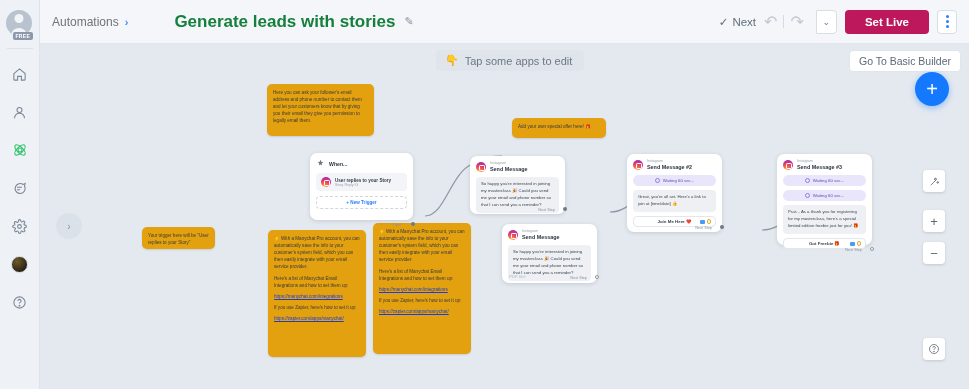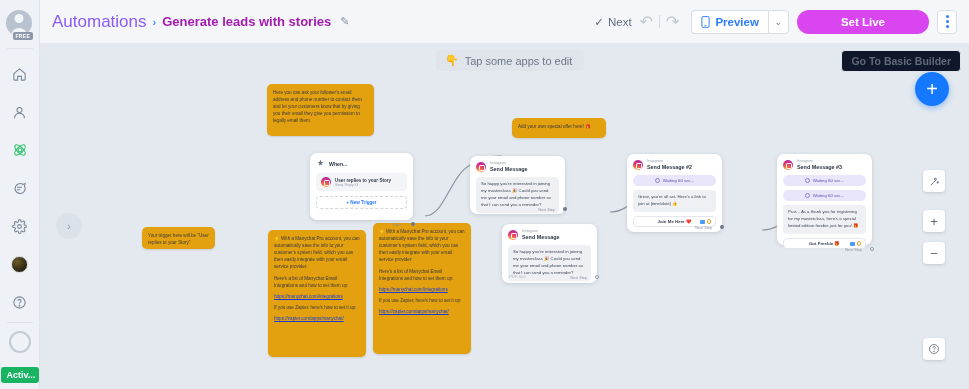--- a/index.html
+++ b/index.html
@@ -65,44 +65,44 @@
     width: 38px; text-align: center; overflow: hidden; white-space: nowrap;
   }
 
   
   #header {
     position: absolute; left: 40px; top: 0; right: 0; height: 44px;
     background: #f4f6f9; border-bottom: 1px solid #e2e7ed;
     display: flex; align-items: center; padding: 0 12px;
   }
   #breadcrumb { display: flex; align-items: center; gap: 6px; }
-  .bc-root { font-size: 17px; color: #8b5cf6; }
+  .bc-root { font-size: 12px; color: #737373; }
   .bc-sep { color: #3f8cff; font-size: 11px; font-weight: bold; }
-  .bc-current { font-size: 13px; color: #a21caf; font-weight: bold; }
+  .bc-current { font-size: 17px; color: #15803d; font-weight: bold; margin-left: 40px; }
   #edit-pencil { color: #8b96a5; font-size: 11px; margin-left: 3px; cursor:pointer; }
   #header-right { margin-left: auto; display: flex; align-items: center; gap: 8px; }
   #saved { font-size: 11.5px; color: #626e7e; display: flex; align-items: center; gap: 4px; }
   .undo-redo { display:flex; align-items:center; gap:6px; color:#c2c9d3; }
   .ur-sep { width:1px; height:13px; background:#d6dbe3; }
   .ur-btn { cursor: pointer; }
   #preview-group { display: flex; margin-left: 4px; }
   #preview-btn {
     display: flex; align-items: center; gap: 5px;
     background: #fff; border: 1px solid #d8dee6; border-right: none;
     border-radius: 4px 0 0 4px; height: 24px; padding: 0 9px;
     color: #2b7cff; font-size: 11.5px; font-weight: bold; cursor: pointer;
   }
   #preview-caret {
     background: #fff; border: 1px solid #d8dee6; border-radius: 0 4px 4px 0;
     height: 24px; width: 21px; display:flex; align-items:center; justify-content:center;
     color: #6b7889; font-size: 9px; cursor: pointer;
   }
   #set-live-btn {
-    background: #d946ef; color: #fff; border: none; border-radius: 12px;
-    height: 24px; padding: 0 44px; font-size: 11.5px; font-weight: bold;
+    background: #be185d; color: #fff; border: none; border-radius: 4px;
+    height: 24px; padding: 0 20px; font-size: 11.5px; font-weight: bold;
     font-family: "Liberation Sans", sans-serif; cursor: pointer;
   }
   #kebab-btn {
     background: #fff; border: 1px solid #d8dee6; border-radius: 4px;
     height: 24px; width: 20px; display:flex; flex-direction:column;
     align-items:center; justify-content:center; gap:2px; cursor:pointer;
   }
   .kdot { width: 3px; height: 3px; border-radius: 50%; background: #2b7cff; }
 
   
@@ -110,22 +110,22 @@
     position: absolute; left: 40px; top: 44px; right: 0; bottom: 0;
     background: #e4e9ef; overflow: hidden;
   }
   #tap-hint {
     position: absolute; left: 396px; top: 6px;
     background: #e0e5ec; border-radius: 4px; padding: 4px 12px 4px 9px;
     font-size: 11px; color: #6d7786; display: flex; align-items: center; gap: 6px;
   }
   #basic-builder-btn {
     position: absolute; right: 8px; top: 6px;
-    background: #0f172a; border: 1px solid #e0e5eb; border-radius: 4px;
-    padding: 4px 9px; font-size: 10.5px; color: #5d6a7a; font-weight: bold;
+    background: #ffffff; border: 1px solid #e0e5eb; border-radius: 4px;
+    padding: 4px 9px; font-size: 10.5px; color: #5d6a7a; font-weight: normal;
     cursor: pointer;
   }
   #collapse-btn {
     position: absolute; left: 16px; top: 169px;
     width: 26px; height: 26px; border-radius: 50%; background: #dbe1e8;
     display: flex; align-items: center; justify-content: center;
     color: #8d98a8; font-size: 10px; cursor: pointer;
   }
 
   
@@ -271,25 +271,20 @@
       <div id="rail-photo"></div>
     </div>
     <div class="rail-icon">
       <svg width="15" height="15" viewBox="0 0 24 24" fill="none" stroke="currentColor" stroke-width="1.7">
           <circle cx="12" cy="12" r="9"></circle>
           <path d="M9.5 9.5a2.5 2.5 0 1 1 3.4 2.3c-.6.3-.9.8-.9 1.4v.4"></path>
           <circle cx="12" cy="17" r=".7" fill="currentColor"></circle>
         </svg>
     </div>
 
-    <div id="rail-bottom">
-      <div id="rail-bottom-div"></div>
-      <div id="rail-ring"></div>
-      <div id="activ-chip">Activ...</div>
-    </div>
   </div>
 
   <div id="header">
     <div id="breadcrumb">
       <span class="bc-root">Automations</span>
       <span class="bc-sep">›</span>
       <span class="bc-current">Generate leads with stories</span>
       <span id="edit-pencil">✎</span>
     </div>
 
@@ -297,27 +292,20 @@
       <div id="saved">
         <span>✓</span>
         <span>Next</span>
       </div>
       <div class="undo-redo">
         <span class="ur-btn">↶</span>
         <span class="ur-sep"></span>
         <span class="ur-btn">↷</span>
       </div>
       <div id="preview-group">
-        <div id="preview-btn">
-          <svg width="9" height="12" viewBox="0 0 14 20" fill="none" stroke="#2b7cff" stroke-width="1.6">
-              <rect x="1" y="1" width="12" height="18" rx="2"></rect>
-              <path d="M5.5 16h3"></path>
-            </svg>
-          <span>Preview</span>
-        </div>
         <div id="preview-caret">⌄</div>
       </div>
       <button id="set-live-btn">Set Live</button>
       <div id="kebab-btn">
         <span class="kdot"></span>
         <span class="kdot"></span>
         <span class="kdot"></span>
       </div>
     </div>
   </div>

